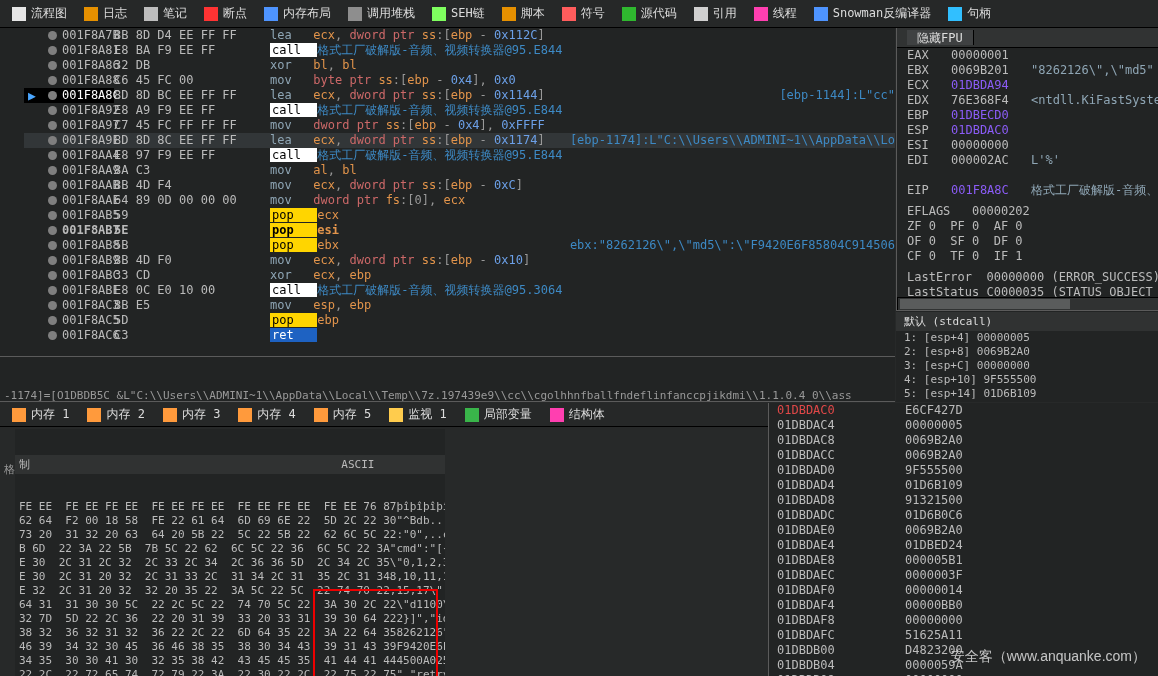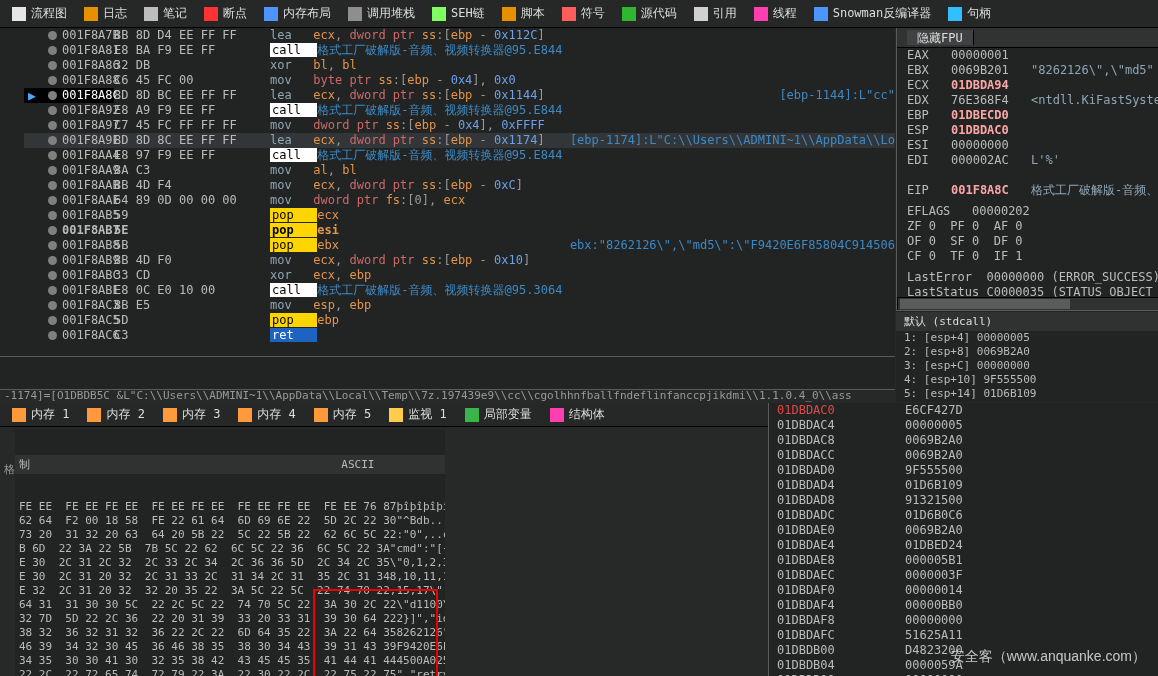--- a/index.html
+++ b/index.html
@@ -118,30 +118,30 @@
   background:#313333;
   color:#ddd;
   padding:2px 10px;
   border-bottom:1px solid #000;
   display:flex;
 }
 .regs-tab > div { padding:0 10px; background:#3f4142; border-right:1px solid #000;}
 .reg-line { display:flex; padding:0 4px 0 10px; height:15px; line-height:15px; white-space:pre;}
 .reg-name { width:44px; color:#bbb; }
 .reg-val { width:80px; color:#bbb; }
-.reg-val.red { color:#fca5a5;font-weight:bold; }
+.reg-val.red { color:#8b5cf6; }
 .reg-cmt { color:#8fa6b5; flex:1; overflow:hidden; }
 
 
 .info-strip {
   position:absolute;
   top:356px;
   left:0;
   width:895px;
-  height:34px;
+  height:46px;
   background:#222424;
   color:#999;
   border-top:1px solid #5b5b5b;
   border-bottom:1px solid #5b5b5b;
   padding:4px 4px;
   line-height:14px;
   font-size:11px;
   white-space:pre-wrap;
 }
 

